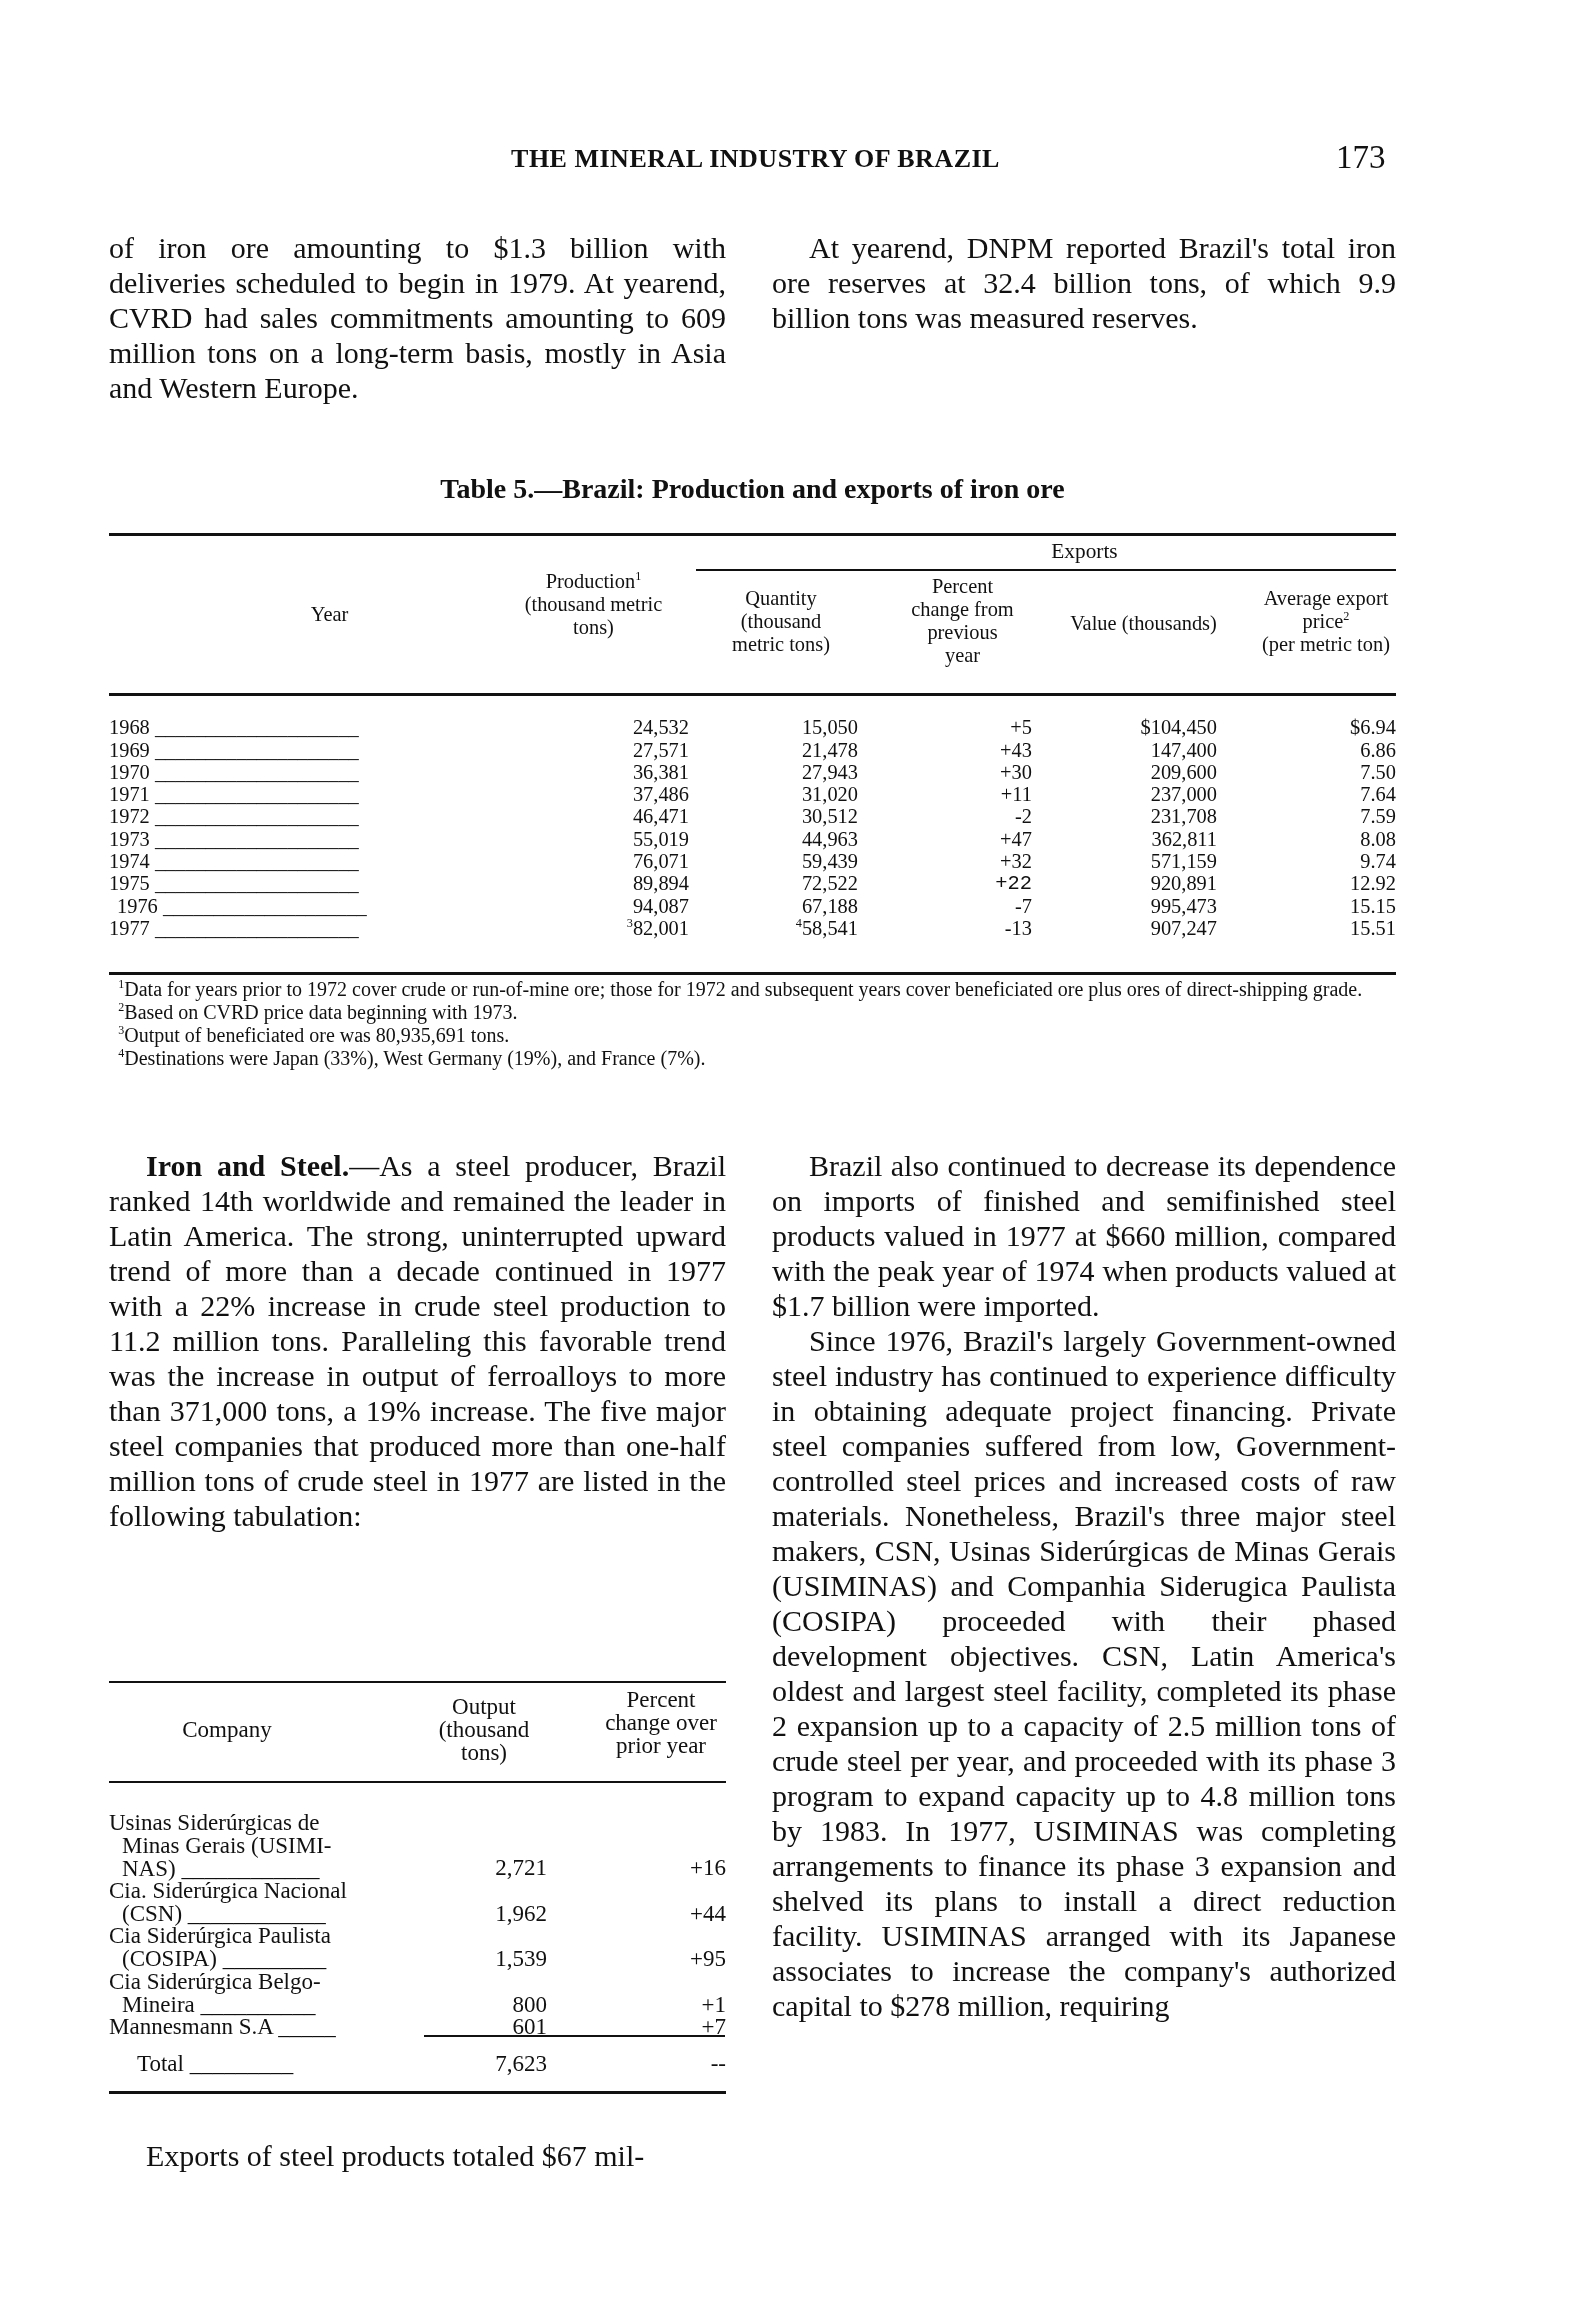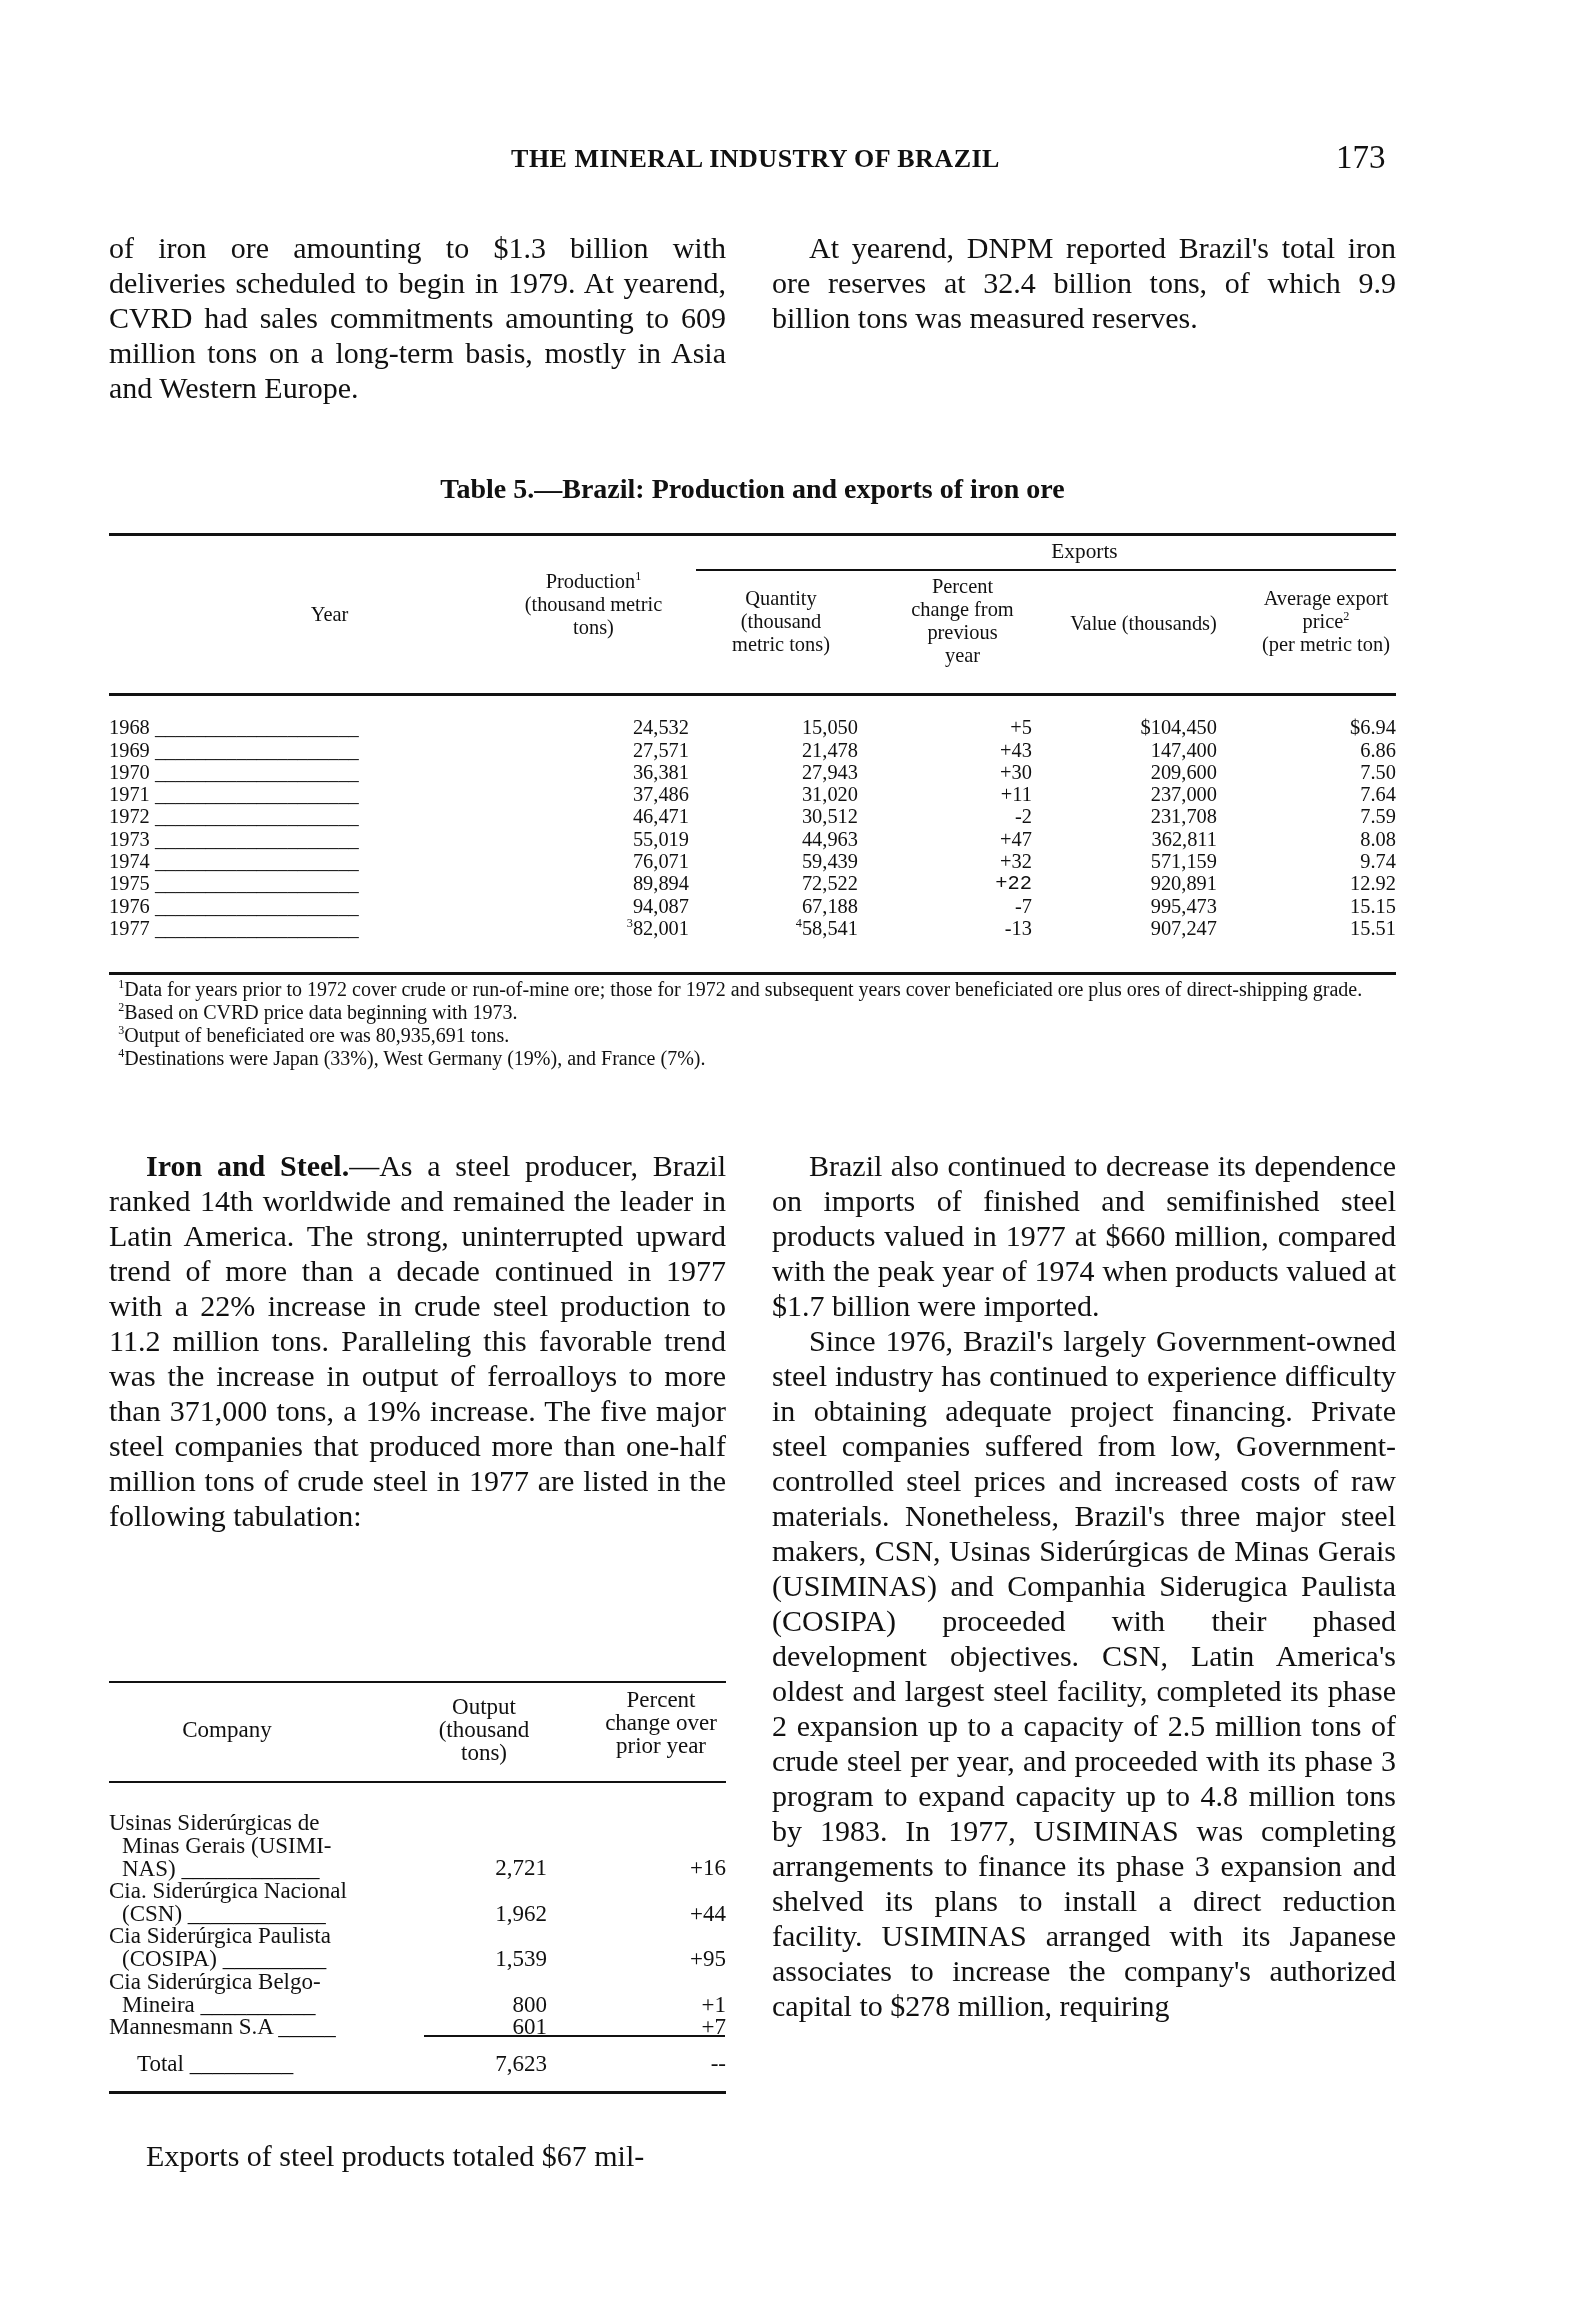--- a/index.html
+++ b/index.html
@@ -132,21 +132,21 @@
       </div>
       <div class="t5-row" style="top: 872px;">
         <span style="left: 0px;"><span style="position: static;">1975</span><span style="position: static;"> ____________________</span></span>
         <span style="right: 707px; text-align: right;">89,894</span>
         <span style="right: 538px; text-align: right;">72,522</span>
         <span style="right: 364px; text-align: right; font-family: Liberation Mono, monospace;">+22</span>
         <span style="right: 179px; text-align: right;">920,891</span>
         <span style="right: 0px; text-align: right;">12.92</span>
       </div>
       <div class="t5-row" style="top: 895px;">
-        <span style="left: 0px;"><span style="position: static;">1976</span><span style="position: static;"> ____________________</span></span>
+        <span style="left: 0px;"><span style="position: static; margin-left: 8px;">1976</span><span style="position: static;"> ____________________</span></span>
         <span style="right: 707px; text-align: right;">94,087</span>
         <span style="right: 538px; text-align: right;">67,188</span>
         <span style="right: 364px; text-align: right;">-7</span>
         <span style="right: 179px; text-align: right;">995,473</span>
         <span style="right: 0px; text-align: right;">15.15</span>
       </div>
       <div class="t5-row" style="top: 917px;">
         <span style="left: 0px;"><span style="position: static;">1977</span><span style="position: static;"> ____________________</span></span>
         <span style="right: 707px; text-align: right;"><sup>3</sup><span style="position: static;">82,001</span></span>
         <span style="right: 538px; text-align: right;"><sup>4</sup><span style="position: static;">58,541</span></span>

